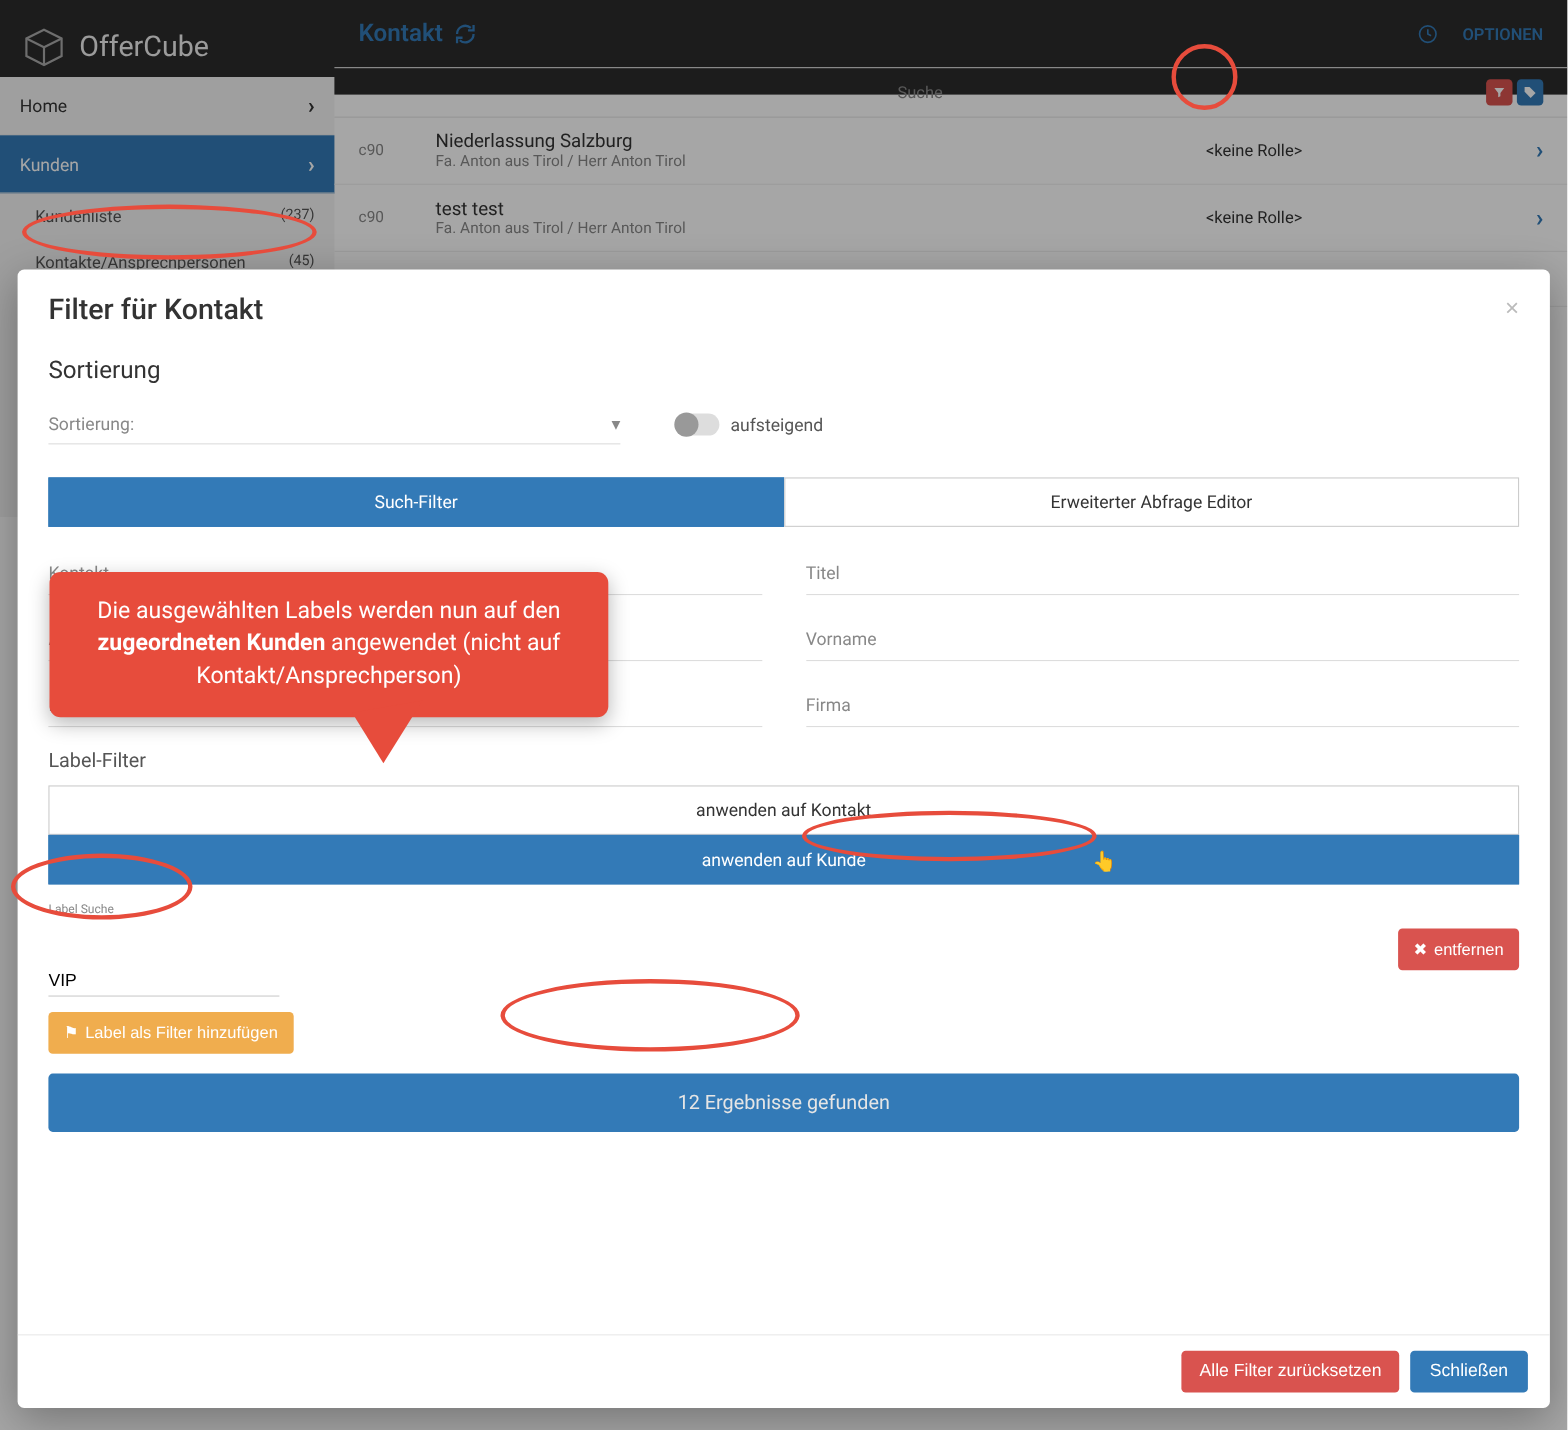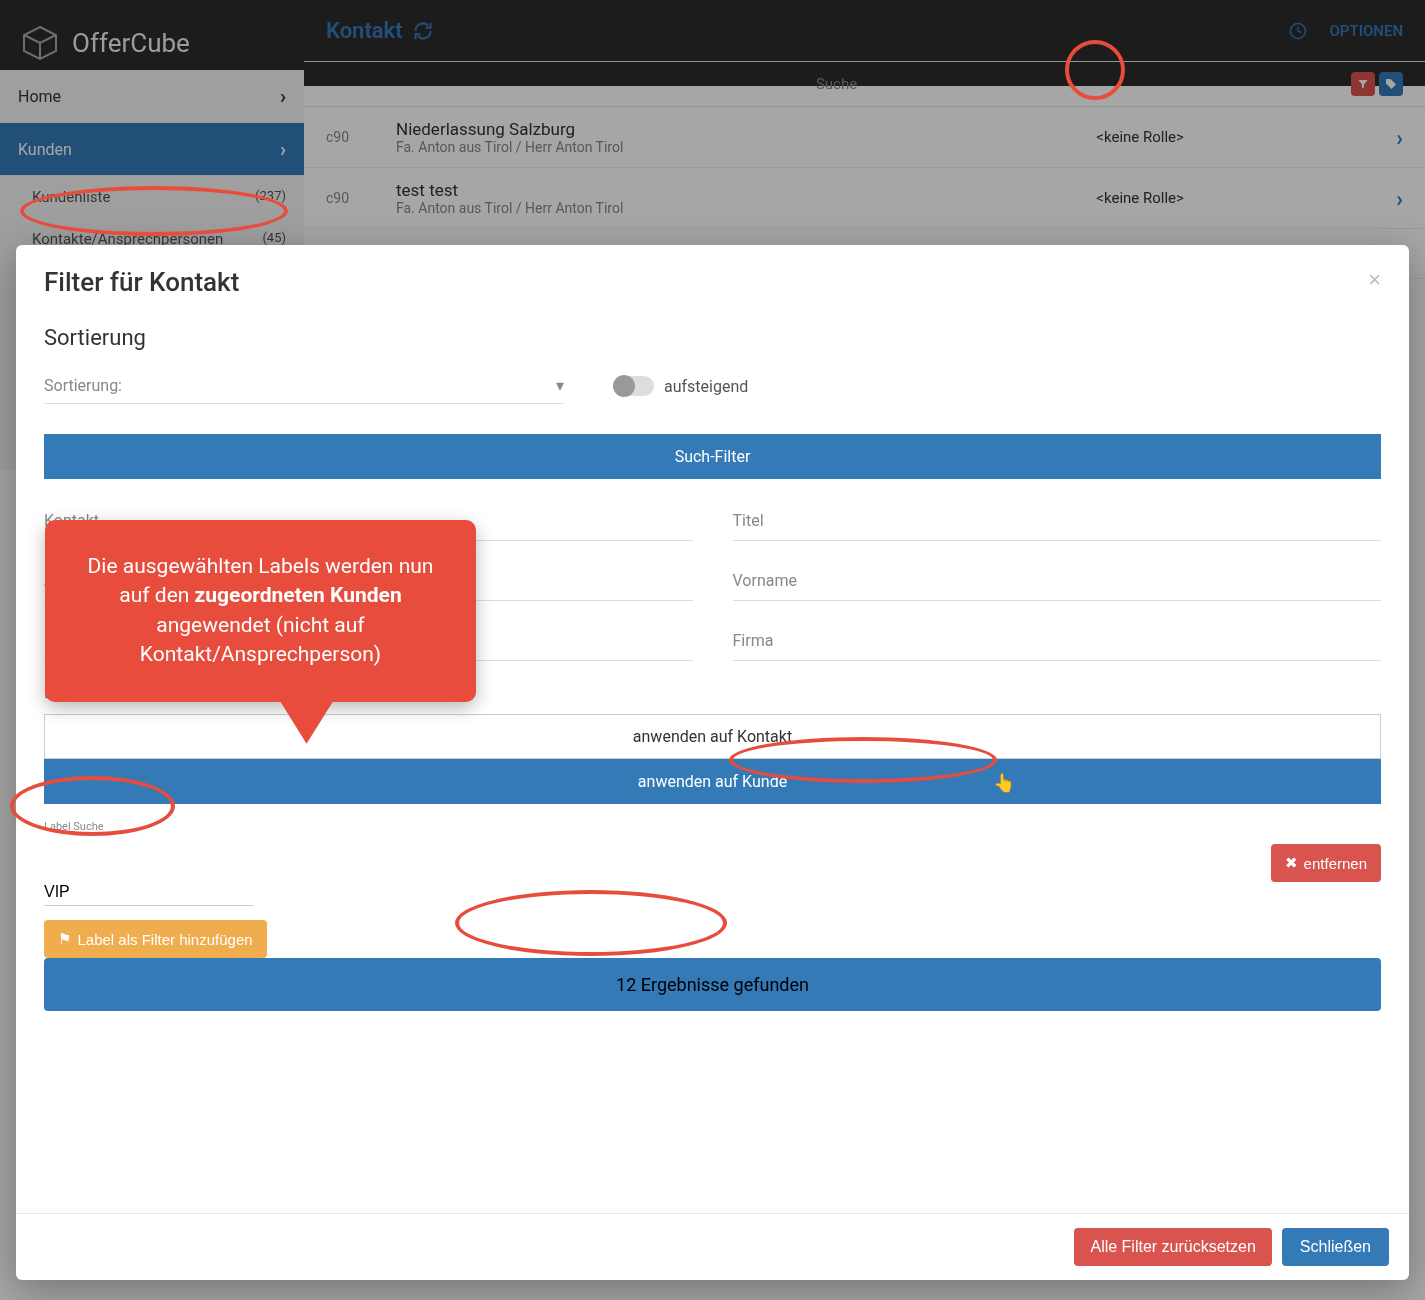--- a/index.html
+++ b/index.html
@@ -72,28 +72,28 @@
 .apply-btn:not(.active) { background: #fff; color: #333; }
 
 .label-input-row { display: flex; align-items: center; gap: 20px; margin-bottom: 14px; }
 .label-input-wrap { flex: 1; max-width: 210px; }
 .label-input-label { font-size: 11px; color: #888; }
 .label-input { border: none; border-bottom: 1px solid #ccc; padding: 4px 0; font-size: 16px; width: 100%; outline: none; margin-top: 46px; }
 
 .btn-remove { background: #d9534f; color: #fff; border: none; padding: 10px 14px; border-radius: 4px; font-size: 15px; cursor: pointer; margin-left: auto; display: flex; align-items: center; gap: 6px; }
 .btn-add-label { background: #f0ad4e; color: #fff; border: none; padding: 10px 14px; border-radius: 4px; font-size: 15px; cursor: pointer; display: inline-flex; align-items: center; gap: 6px; }
 
-.results-bar { background: #337ab7; color: #000000; text-align: center; padding: 16px; font-size: 18px; border-radius: 4px; }
+.results-bar { margin-top: 18px; background: #337ab7; color: #e5e5e5; text-align: center; padding: 16px; font-size: 18px; border-radius: 4px; }
 
 .modal-foot { padding: 14px 20px; border-top: 1px solid #e8e8e8; display: flex; justify-content: flex-end; gap: 10px; }
 .btn-danger { background: #d9534f; color: #fff; border: none; padding: 10px 16px; border-radius: 4px; font-size: 16px; cursor: pointer; }
 .btn-primary { background: #337ab7; color: #fff; border: none; padding: 10px 18px; border-radius: 4px; font-size: 16px; cursor: pointer; }
 
 
-.callout { position: absolute; left: 45px; top: 520px; width: 431px; background: #e74c3c; color: #fff; padding: 32px 26px; border-radius: 10px; font-size: 21px; line-height: 1.4; text-align: center; box-shadow: 0 6px 18px rgba(0,0,0,0.28); }
+.callout { position: absolute; left: 45px; top: 520px; width: 508px; background: #e74c3c; color: #fff; padding: 22px 26px; border-radius: 10px; font-size: 21px; line-height: 1.4; text-align: center; box-shadow: 0 6px 18px rgba(0,0,0,0.28); }
 .callout b { font-weight: 700; }
 .callout::after { content: ''; position: absolute; bottom: -40px; left: 55%; width: 0; height: 0; border-left: 20px solid transparent; border-right: 45px solid transparent; border-top: 50px solid #e74c3c; transform: rotate(-10deg); }
 
 
 .ellipse { position: absolute; border: 4px solid #e74c3c; border-radius: 50%; pointer-events: none; }
 
 svg.anno-lines { position: absolute; inset: 0; pointer-events: none; z-index: 1100; }
 
 
 .cursor { position: absolute; font-size: 18px; pointer-events: none; z-index: 1200; }
@@ -204,20 +204,21 @@
       <div class="toggle-wrap">
         <div class="toggle">
             <div class="knob"></div>
           </div>
         <span class="toggle-label">aufsteigend</span>
       </div>
     </div>
 
     <div class="tab-pair">
       <div class="tab active">Such-Filter</div>
+      <div class="tab">Erweiterter Abfrage Editor</div>
     </div>
 
     <div class="field-row">
       <div class="field">Kontakt</div>
       <div class="field">Titel</div>
     </div>
     <div class="field-row">
       <div class="field">Anrede</div>
       <div class="field">Vorname</div>
     </div>

